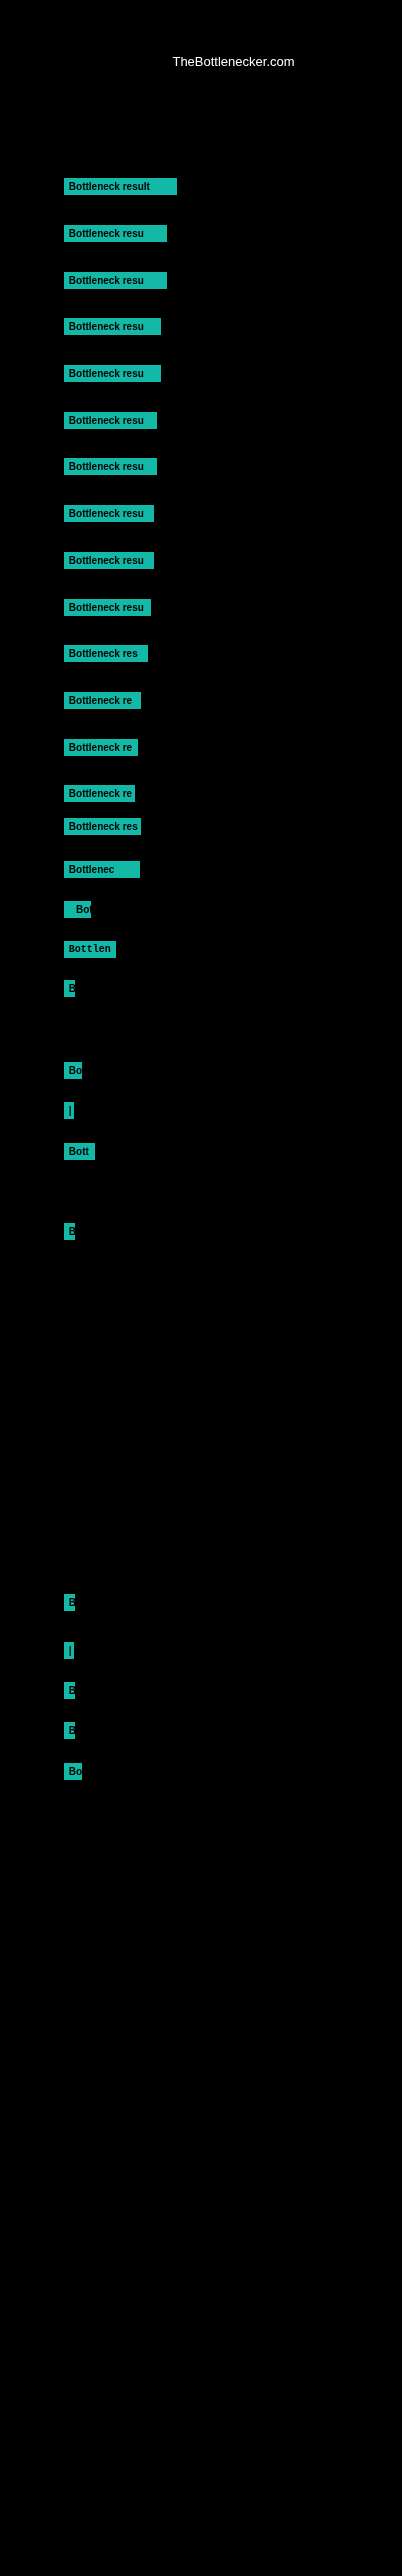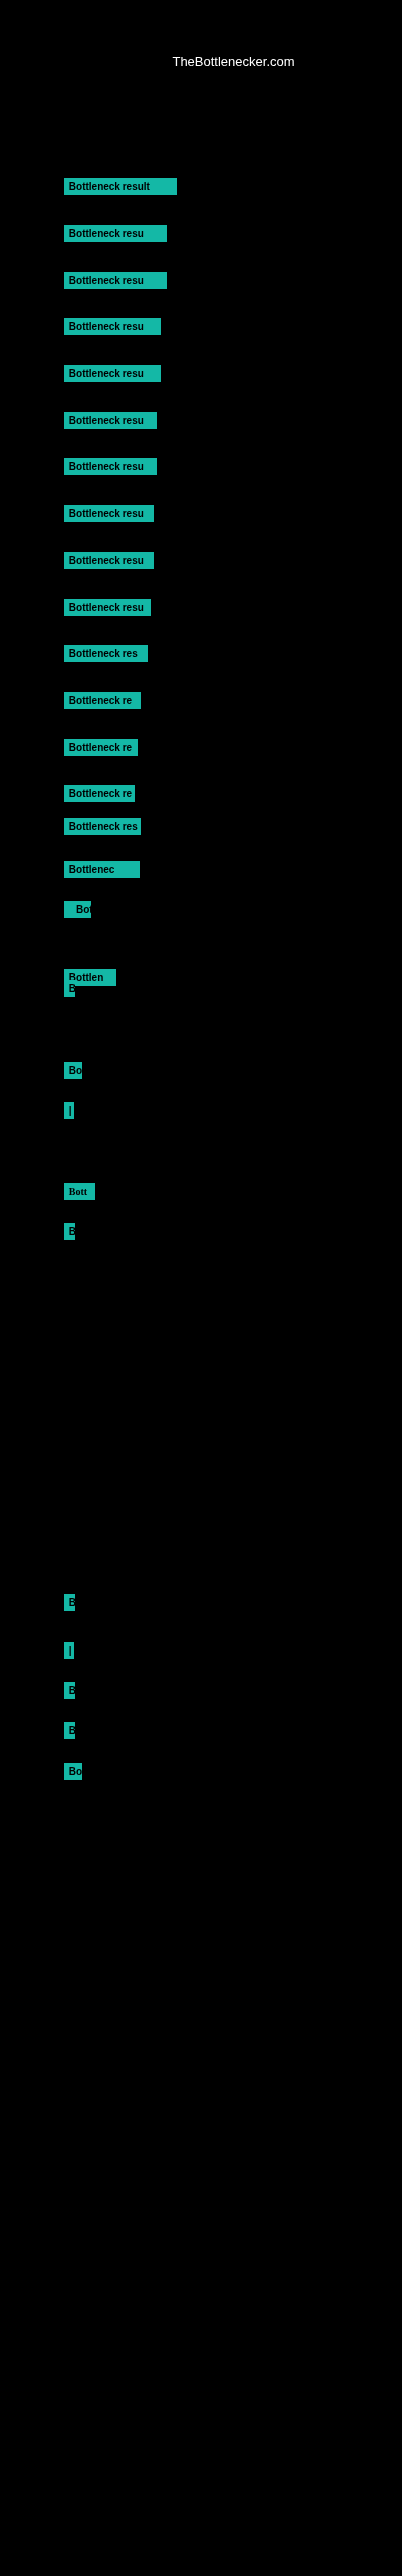--- a/index.html
+++ b/index.html
@@ -84,33 +84,33 @@
     </div>
     <div class="bar-container" style="top: 754px;">
       <span class="bar-label" style="width: 77px;">Bottleneck res</span>
     </div>
     <div class="bar-container" style="top: 797px;">
       <span class="bar-label" style="width: 76px;">Bottlenec</span>
     </div>
     <div class="bar-container" style="top: 837px;">
       <span class="bar-label" style="width: 27px; padding-left: 12px;">Bot</span>
     </div>
-    <div class="bar-container" style="top: 905px;">
+    <div class="bar-container" style="top: 877px; font-family: Liberation Mono, monospace;">
       <span class="bar-label" style="width: 52px;">Bottlen</span>
     </div>
     <div class="bar-container" style="top: 916px;">
       <span class="bar-label" style="width: 11.3px;">B</span>
     </div>
     <div class="bar-container" style="top: 998px;">
       <span class="bar-label" style="width: 17.7px;">Bo</span>
     </div>
     <div class="bar-container" style="top: 1038px;">
       <span class="bar-label" style="width: 4.8px;">|</span>
     </div>
-    <div class="bar-container" style="top: 1119px; font-family: Liberation Serif, serif;">
+    <div class="bar-container" style="top: 1079px;">
       <span class="bar-label" style="width: 31px;">Bott</span>
     </div>
     <div class="bar-container" style="top: 1159px;">
       <span class="bar-label" style="width: 11.3px;">B</span>
     </div>
     <div class="bar-container" style="top: 1530px;">
       <span class="bar-label" style="width: 11.3px;">B</span>
     </div>
     <div class="bar-container" style="top: 1578px;">
       <span class="bar-label" style="width: 4.8px;">|</span>

